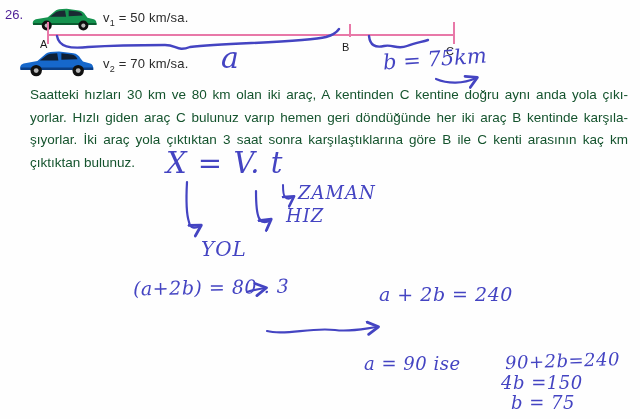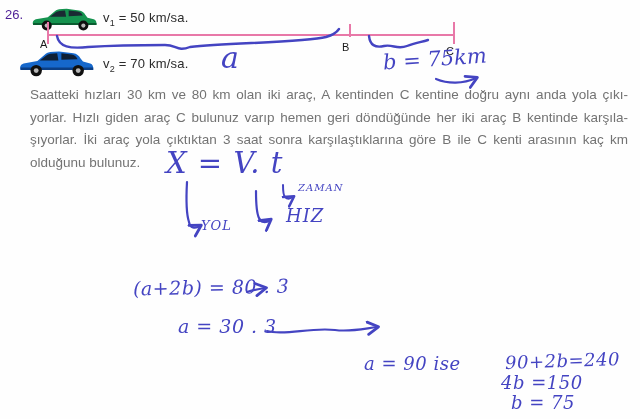--- a/index.html
+++ b/index.html
@@ -33,40 +33,40 @@
   .tick{position:absolute;width:2px;background:var(--line,#e878a8);}
   .tick-a{left:47px;top:22px;height:22px;}
   .tick-b{left:349px;top:24px;height:13px;}
   .tick-c{left:453px;top:22px;height:22px;}
   .ptlabel{position:absolute;font-size:11px;color:#1a1a1a;}
   .la{left:40px;top:38px;}
   .lb{left:342px;top:41px;}
   .lc{left:446px;top:45px;}
   .para{
     position:absolute;left:30px;top:84px;width:598px;
-    font-size:13.5px;line-height:22.5px;color:#737373;
+    font-size:13.5px;line-height:22.5px;color:#14532d;
   }
   .para .line{white-space:nowrap;}
   .para .j{text-align:justify;text-align-last:justify;white-space:normal;height:22.5px;overflow:hidden;}
   
   .ink-svg{position:absolute;left:0;top:0;width:640px;height:419px;color:var(--ink,#4444c2);pointer-events:none;}
   .ink-svg path{stroke:currentColor;fill:none;stroke-linecap:round;stroke-linejoin:round;}
   .hw{
     position:absolute;
     font-family:"DejaVu Serif", serif;
     font-style:italic;
     color:var(--ink,#4444c2);
     white-space:nowrap;
   }
   .hw-a{left:221px;top:40px;font-size:30px;}
   .hw-b{left:383px;top:47px;font-size:21px;transform:rotate(-4deg);}
   .hw-formula{left:166px;top:146px;font-size:29px;letter-spacing:1px;}
-  .hw-yol{left:201px;top:218px;font-size:13px;letter-spacing:1px;}
+  .hw-yol{left:201px;top:237px;font-size:20px;letter-spacing:1px;}
   .hw-hiz{left:286px;top:205px;font-size:18px;letter-spacing:1px;}
-  .hw-zaman{left:298px;top:182px;font-size:10px;letter-spacing:1px;}
+  .hw-zaman{left:298px;top:182px;font-size:18px;letter-spacing:1px;}
   .hw-eq{font-size:19px;letter-spacing:.5px;}
   .eq1l{left:133px;top:276px;transform:rotate(-1deg);}
   .eq1r{left:379px;top:283px;}
   .eq2l{left:178px;top:315px;}
   .eq2r{left:412px;top:317px;}
   .eq3l{left:364px;top:353px;font-size:18px;}
   .eq3r1{left:505px;top:350px;font-size:18px;transform:rotate(-2deg);}
   .eq3r2{left:501px;top:372px;font-size:18px;}
   .eq3r3{left:511px;top:392px;font-size:18px;font-style:italic;}
 </style>
@@ -129,26 +129,26 @@
     <path stroke-width="2.2" marker-end="url(#ah)" d="M 267 331 C 285 336 310 327 335 330 C 350 332 362 329 377 327"></path>
   </svg>
 
   <span class="hw hw-a">a</span>
   <span class="hw hw-b">b = 75km</span>
   <span class="hw hw-formula">X = V. t</span>
   <span class="hw hw-yol">YOL</span>
   <span class="hw hw-hiz">HIZ</span>
   <span class="hw hw-zaman">ZAMAN</span>
   <span class="hw hw-eq eq1l">(a+2b) = 80 . 3</span>
-  <span class="hw hw-eq eq2l">a = 30 . 3</span>
+  <span class="hw hw-eq eq1r">a + 2b = 240</span>
   <span class="hw hw-eq eq3l">a = 90  ise</span>
   <span class="hw hw-eq eq3r1">90+2b=240</span>
   <span class="hw hw-eq eq3r2">4b =150</span>
   <span class="hw hw-eq eq3r3">b = 75</span>
 
   <div class="para">
     <div class="line j">Saatteki hızları 30 km ve 80 km olan iki araç, A kentinden C kentine doğru aynı anda yola çıkı-</div>
     <div class="line j">yorlar. Hızlı giden araç C bulunuz varıp hemen geri döndüğünde her iki araç B kentinde karşıla-</div>
     <div class="line j">şıyorlar. İki araç yola çıktıktan 3 saat sonra karşılaştıklarına göre B ile C kenti arasının kaç km</div>
-    <div class="line">olduğunu bulunuz.</div>
+    <div class="line">çıktıktan bulunuz.</div>
   </div>
 
 </div>
 
 </body></html>

